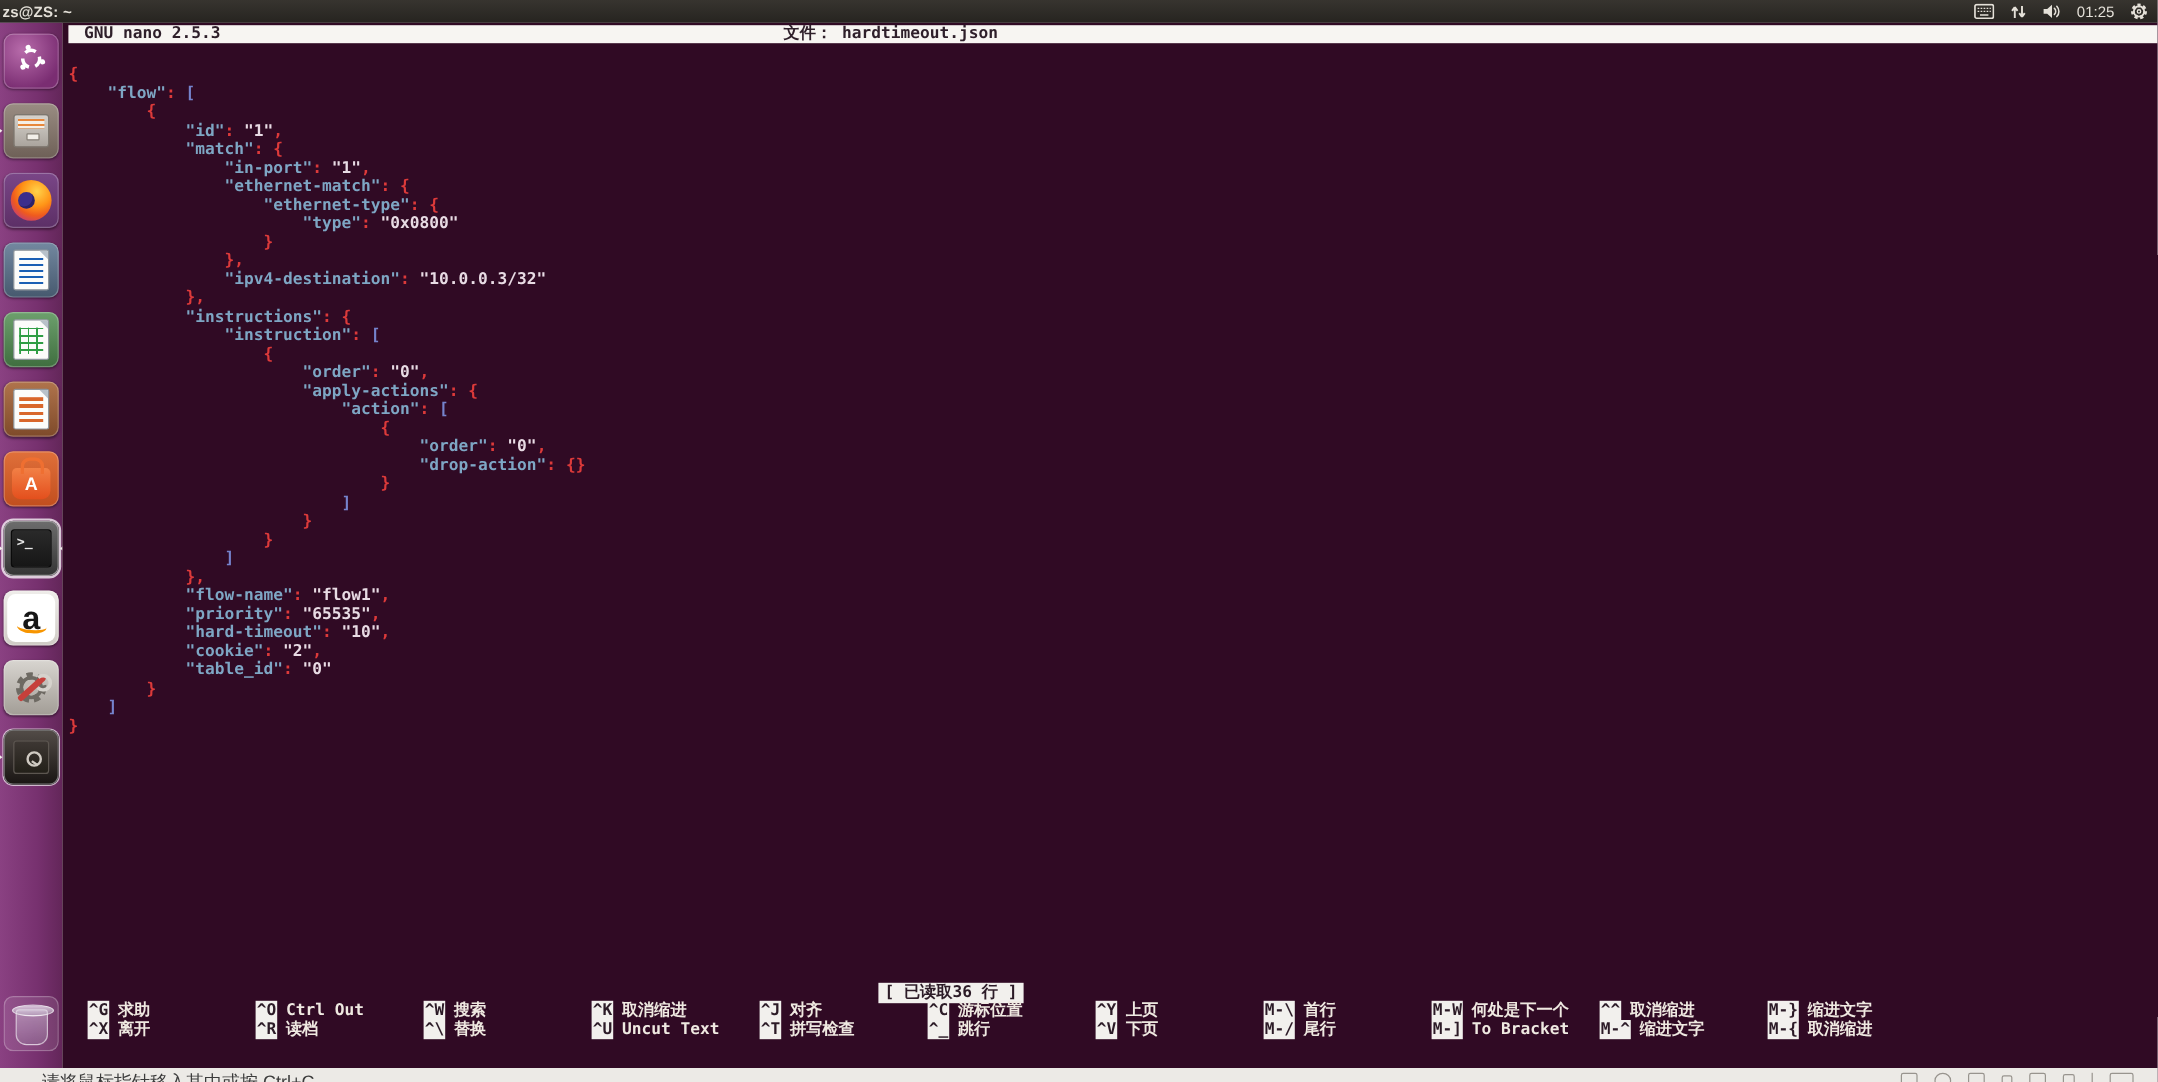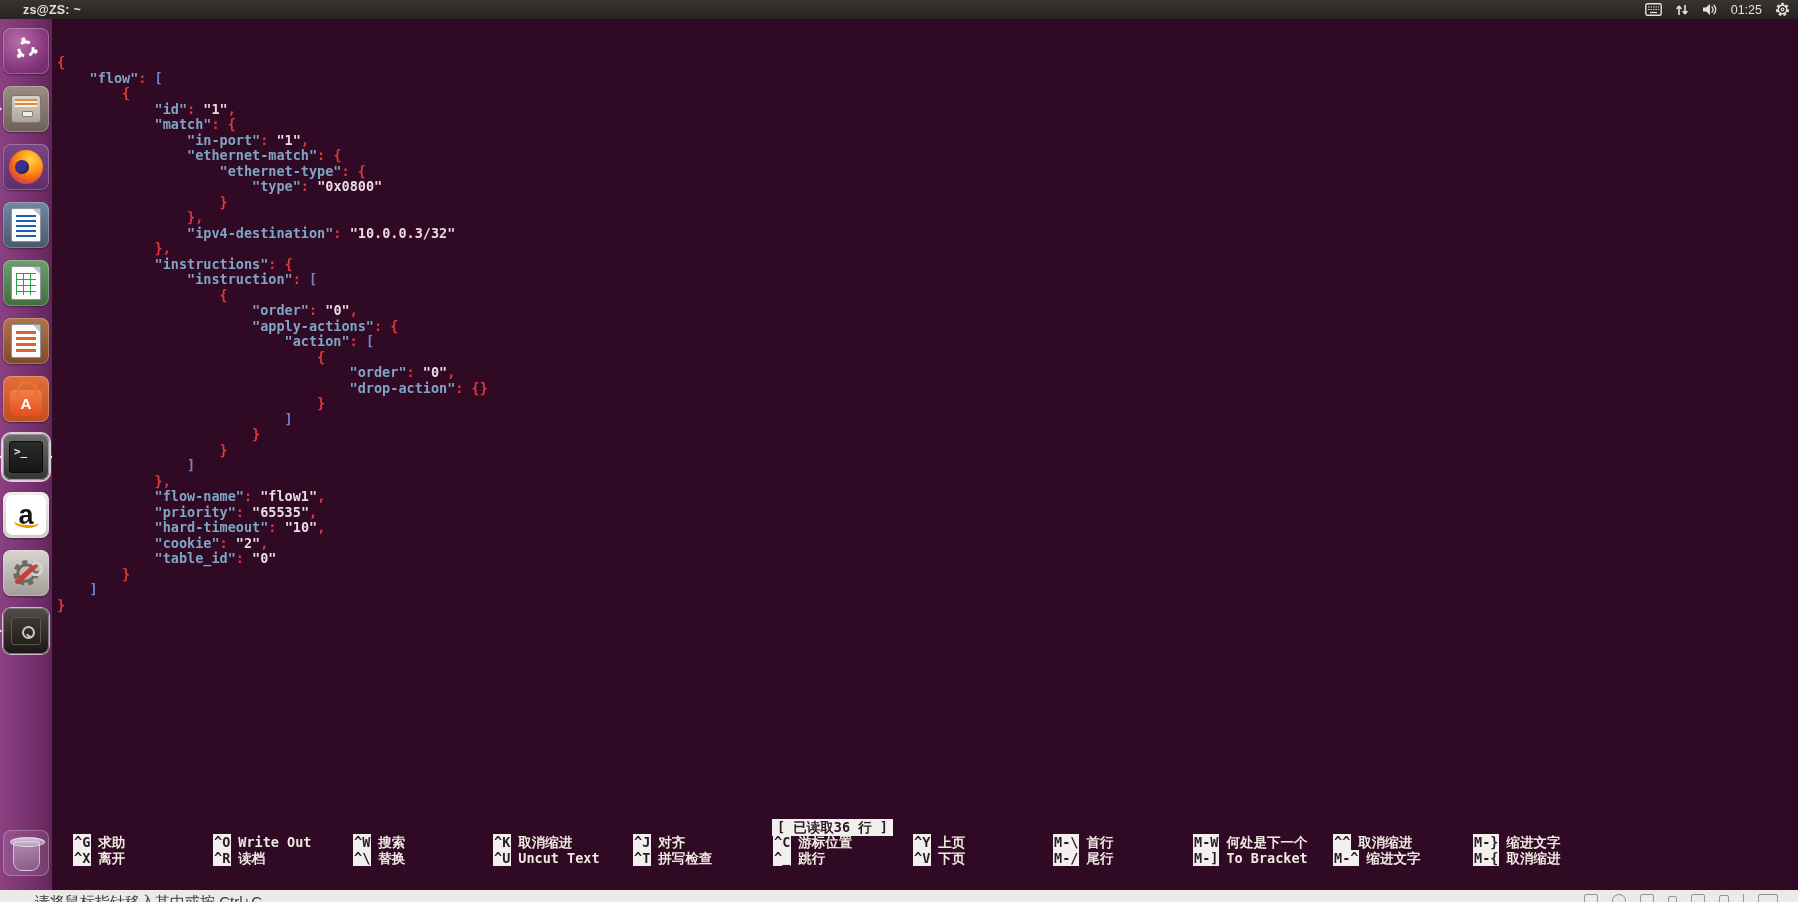--- a/index.html
+++ b/index.html
@@ -4,21 +4,21 @@
 <style>
   * { margin:0; padding:0; box-sizing:border-box; }
   html,body { width:1798px; height:902px; }
   body { position:relative; overflow:hidden; background:#ECEAE6; font-family:"Liberation Sans", sans-serif; }
 
   
   #topbar { position:absolute; top:0; left:0; width:1798px; height:19px;
     background:linear-gradient(#37342f,#262420); color:#e4e0d8;
     display:flex; align-items:center; justify-content:space-between;
     font:bold 12.5px "Liberation Sans", sans-serif; }
-  #topbar .wtitle { padding-left:23px; letter-spacing:.2px; }
+  #topbar .wtitle { padding-left:2px; letter-spacing:.2px; }
   #tray { display:flex; align-items:center; gap:13px; padding-right:8px; }
   #tray svg { display:block; }
   #tray .clock { font-weight:normal; }
 
   
   #launcher { position:absolute; top:19px; left:0; width:52px; height:871px;
     background:linear-gradient(90deg,#8a4182,#77316f 60%,#632659);
     display:flex; flex-direction:column; align-items:center; padding-top:9px; gap:12px; }
   .ltile { position:relative; width:46px; height:46px; border-radius:8px; flex:0 0 auto;
     display:flex; align-items:center; justify-content:center;
@@ -109,21 +109,21 @@
   #nanobar .ver { padding-left:13px; }
   #nanobar .ftitle { position:absolute; left:596px; top:0; }
 
   #code { position:absolute; top:17px; left:5px; right:0; padding-top:19px; }
   .cl { white-space:pre; height:15.5px; }
   .k  { color:var(--key,#7EA6C4); }
   .v  { color:var(--value,#E8DBE4); }
   .b  { color:var(--punct,#DC3A3A); }
   .sq { color:var(--bracket,#7583CC); }
 
-  #statusmsg { position:absolute; top:800px; left:720px; height:17px; line-height:17px;
+  #statusmsg { position:absolute; top:800px; left:680px; height:17px; line-height:17px;
     background:#F2F0ED; color:#2c1b27; padding:0 5px; }
 
   #shortcuts { position:absolute; top:816px; left:21px; display:grid;
     grid-template-columns:repeat(11,140px); grid-auto-rows:15.5px; color:#EFE9E1; }
   .sc-cell { white-space:nowrap; overflow:visible; }
   .sc-key { background:#F2F0ED; color:#2c1b27; margin-right:7px; padding:0 1px; }
 
   
   #bottombar { position:absolute; bottom:0; left:0; width:1798px; height:12px;
     background:#ECEAE6; overflow:hidden; color:#3c3c3c; }
@@ -232,20 +232,24 @@
   <div class="ltile t-vault">
     <span class="marker-l"></span>
     <div class="vdoor"></div>
   </div>
   <div class="ltile t-trash">
     <div class="trash-can"></div>
   </div>
 </div>
 
 <div id="terminal">
+  <div id="nanobar">
+    <span class="ver">GNU nano 2.5.3</span>
+    <span class="ftitle">文件：  hardtimeout.json</span>
+  </div>
   <div id="code">
       <div class="cl"><span class="b">{</span></div>
       <div class="cl"><span class="v">    </span><span class="k">"flow"</span><span class="b">:</span><span class="v"> </span><span class="sq">[</span></div>
       <div class="cl"><span class="v">        </span><span class="b">{</span></div>
       <div class="cl"><span class="v">            </span><span class="k">"id"</span><span class="b">:</span><span class="v"> </span><span class="v">"1"</span><span class="b">,</span></div>
       <div class="cl"><span class="v">            </span><span class="k">"match"</span><span class="b">:</span><span class="v"> </span><span class="b">{</span></div>
       <div class="cl"><span class="v">                </span><span class="k">"in-port"</span><span class="b">:</span><span class="v"> </span><span class="v">"1"</span><span class="b">,</span></div>
       <div class="cl"><span class="v">                </span><span class="k">"ethernet-match"</span><span class="b">:</span><span class="v"> </span><span class="b">{</span></div>
       <div class="cl"><span class="v">                    </span><span class="k">"ethernet-type"</span><span class="b">:</span><span class="v"> </span><span class="b">{</span></div>
       <div class="cl"><span class="v">                        </span><span class="k">"type"</span><span class="b">:</span><span class="v"> </span><span class="v">"0x0800"</span></div>
@@ -273,21 +277,21 @@
       <div class="cl"><span class="v">            </span><span class="k">"hard-timeout"</span><span class="b">:</span><span class="v"> </span><span class="v">"10"</span><span class="b">,</span></div>
       <div class="cl"><span class="v">            </span><span class="k">"cookie"</span><span class="b">:</span><span class="v"> </span><span class="v">"2"</span><span class="b">,</span></div>
       <div class="cl"><span class="v">            </span><span class="k">"table_id"</span><span class="b">:</span><span class="v"> </span><span class="v">"0"</span></div>
       <div class="cl"><span class="v">        </span><span class="b">}</span></div>
       <div class="cl"><span class="v">    </span><span class="sq">]</span></div>
       <div class="cl"><span class="b">}</span></div>
     </div>
   <div id="statusmsg">[ 已读取36 行 ]</div>
   <div id="shortcuts">
       <div class="sc-cell"><span class="sc-key">^G</span><span>求助</span></div>
-      <div class="sc-cell"><span class="sc-key">^O</span><span>Write Out</span></div>
+      <div class="sc-cell"><span class="sc-key">^O</span><span>Ctrl Out</span></div>
       <div class="sc-cell"><span class="sc-key">^W</span><span>搜索</span></div>
       <div class="sc-cell"><span class="sc-key">^K</span><span>取消缩进</span></div>
       <div class="sc-cell"><span class="sc-key">^J</span><span>对齐</span></div>
       <div class="sc-cell"><span class="sc-key">^C</span><span>游标位置</span></div>
       <div class="sc-cell"><span class="sc-key">^Y</span><span>上页</span></div>
       <div class="sc-cell"><span class="sc-key">M-\</span><span>首行</span></div>
       <div class="sc-cell"><span class="sc-key">M-W</span><span>何处是下一个</span></div>
       <div class="sc-cell"><span class="sc-key">^^</span><span>取消缩进</span></div>
       <div class="sc-cell"><span class="sc-key">M-}</span><span>缩进文字</span></div>
       <div class="sc-cell"><span class="sc-key">^X</span><span>离开</span></div>

